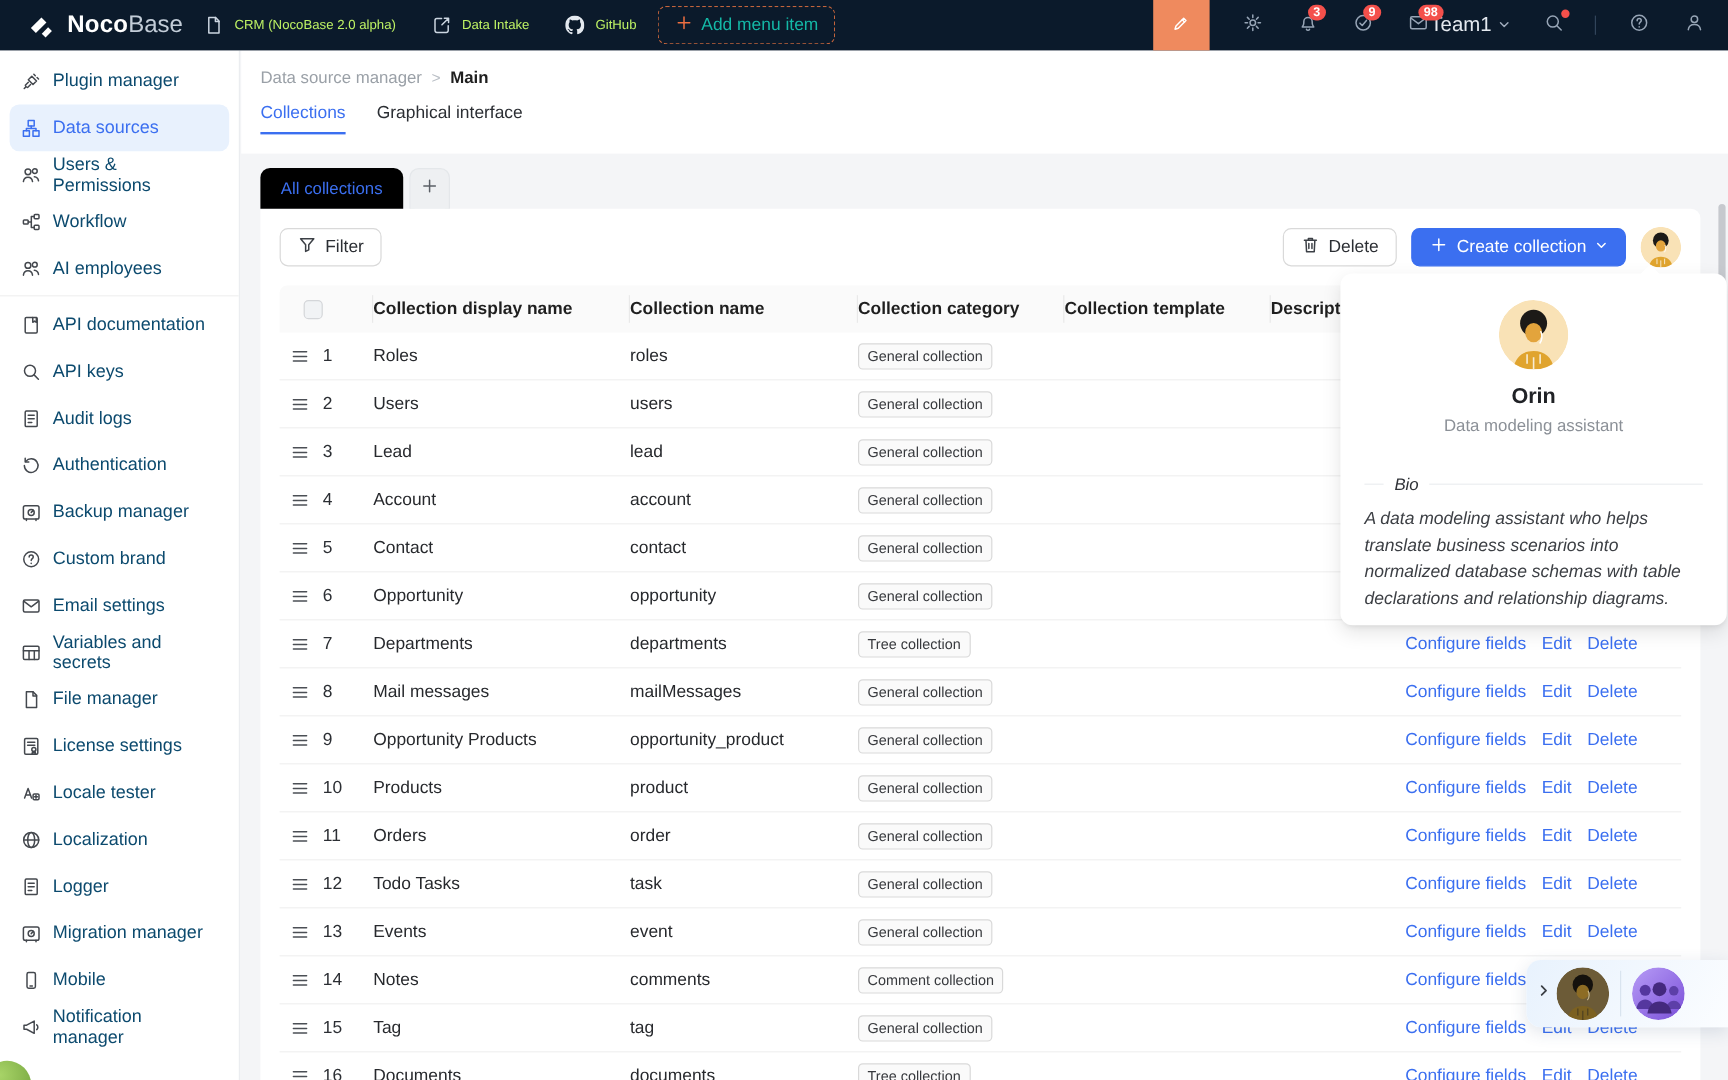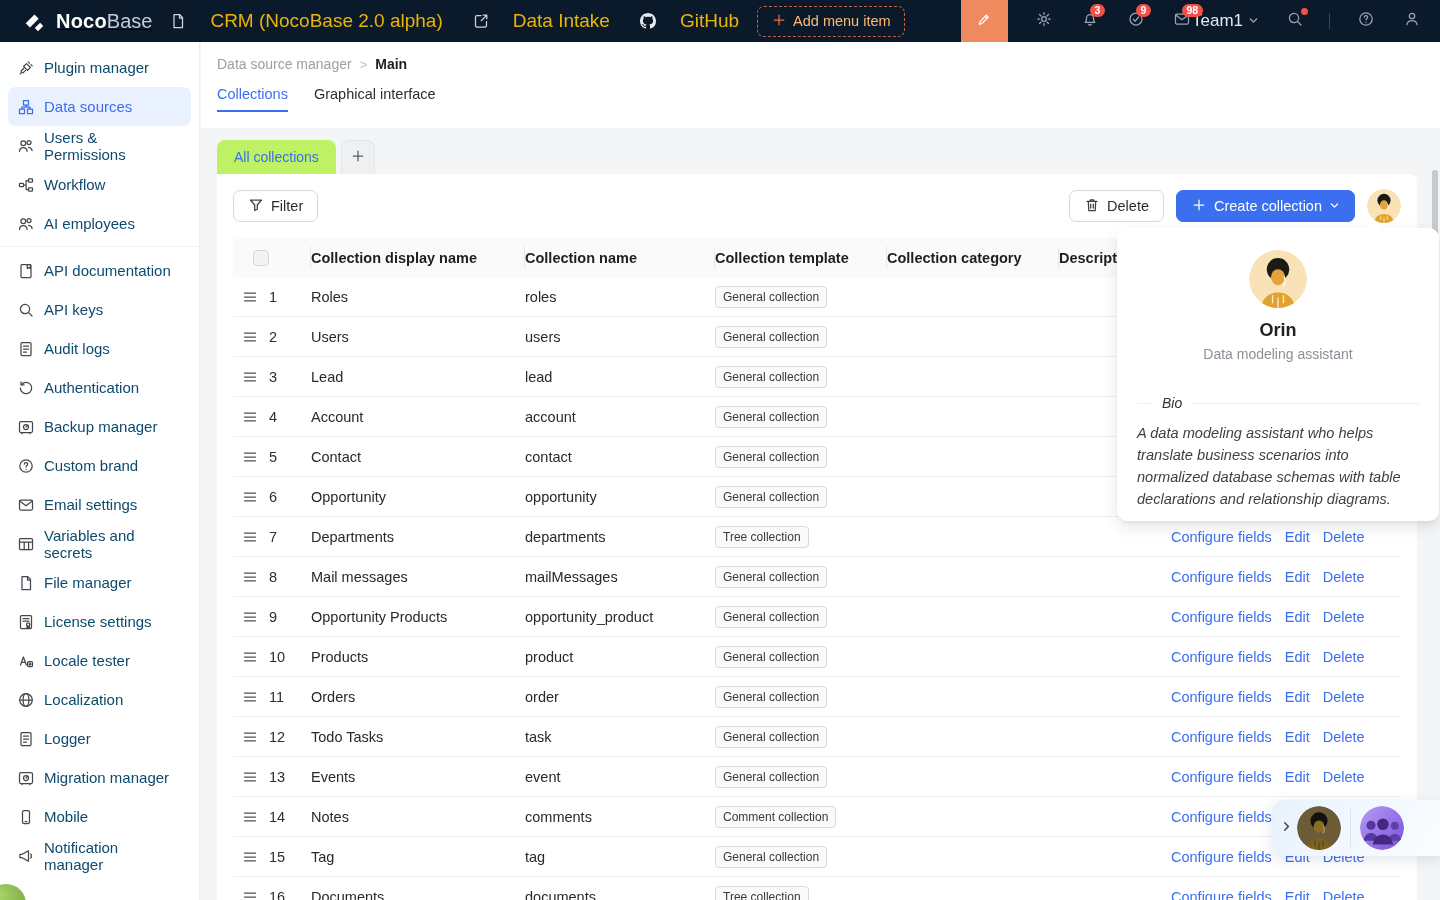--- a/index.html
+++ b/index.html
@@ -1,27 +1,27 @@
 <!DOCTYPE html>
 <html><head>
 <meta charset="utf-8">
 <style>
   * { margin:0; padding:0; box-sizing:border-box; }
   html,body { width:1440px; height:900px; overflow:hidden; font-family:"Liberation Sans",sans-serif; background:#f4f5f7; }
 
   
   .navbar { position:absolute; left:0; top:0; width:1440px; height:42px; background:#0b1a2b; display:flex; align-items:center; z-index:40; }
-  .brand { display:flex; align-items:center; gap:8px; padding:0 18px 0 22px;text-decoration:underline; }
+  .brand { display:flex; align-items:center; gap:8px; padding:0 18px 0 22px; }
   .brand-bold { color:#fff; font-weight:700; font-size:20px; letter-spacing:.2px; }
   .brand-light { color:#c3cdd8; font-weight:300; font-size:20px; }
   .nav-left { display:flex; align-items:center; gap:30px; }
-  .nav-item { display:flex; align-items:center; gap:24px; color:#eab308; font-size:19px; cursor:pointer; }
+  .nav-item { display:flex; align-items:center; gap:9px; color:#bef264; font-size:11px; cursor:pointer; }
   .nav-item svg { stroke:#ccd6e1; }
   .nav-item.gh svg { stroke:none; fill:#e4e9ef; }
-  .add-menu-btn { margin-left:18px; display:flex; align-items:center; gap:6px; color:#fdba74; border:1px dashed #c3643c; border-radius:7px; padding:5px 13px; font-size:14.5px; cursor:pointer; white-space:nowrap;text-align:center; }
+  .add-menu-btn { margin-left:18px; display:flex; align-items:center; gap:6px; color:#14b8a6; border:1px dashed #c3643c; border-radius:7px; padding:5px 13px; font-size:14.5px; cursor:pointer; white-space:nowrap;text-align:center; }
   .add-menu-btn svg { stroke:#ee6f41; }
   .nav-spacer { flex:1; }
   .nav-right { display:flex; align-items:center; height:42px; }
   .designer-btn { width:47px; height:42px; background:#ef8a5e; display:flex; align-items:center; justify-content:center; cursor:pointer; }
   .designer-btn svg { stroke:#fff; }
   .icon-btn { position:relative; width:20px; height:20px; margin-left:26px; cursor:pointer; display:flex; align-items:center; justify-content:center; }
   .icon-btn svg { stroke:#97a5b6; }
   .badge { position:absolute; top:-7px; left:10px; background:#f4504b; color:#fff; font-size:10.5px; line-height:13px; padding:0 4.5px; border-radius:8px; font-weight:700; }
   .reddot { position:absolute; top:-3px; right:-3px; width:7px; height:7px; border-radius:50%; background:#f4504b; }
   .team { display:flex; align-items:center; gap:5px; color:#e4e9ef; font-size:17px; cursor:pointer; }
@@ -45,21 +45,21 @@
   .bc-parent { color:#9aa0a7; cursor:pointer; }
   .bc-sep { color:#b9bec5; font-size:13px; }
   .bc-current { color:#1f1f1f; font-weight:600; }
   .page-tabs { display:flex; gap:26px; margin-top:14px; }
   .ptab { font-size:14.5px; color:#2b2e33; padding-bottom:10px; cursor:pointer; position:relative; }
   .ptab.active { color:#3b6ff0; }
   .ptab.active::after { content:""; position:absolute; left:0; right:0; bottom:0; height:2.5px; background:#3b6ff0; }
 
   .content { padding:6px 0 0 16px; }
   .tabstrip { display:flex; align-items:flex-end; height:40px; }
-  .ctab { background:#bef264; color:#3b6ff0; font-size:14px; padding:0 17px; height:34px; display:flex; align-items:center; border-radius:8px 8px 0 0; cursor:pointer; }
+  .ctab { background:#000000; color:#3b6ff0; font-size:14px; padding:0 17px; height:34px; display:flex; align-items:center; border-radius:8px 8px 0 0; cursor:pointer; }
   .ctab-add { width:34px; height:34px; margin-left:5px; background:#eef0f2; border:1px solid #e4e7ea; border-bottom:none; border-radius:8px 8px 0 0; display:flex; align-items:center; justify-content:center; cursor:pointer; }
   .ctab-add svg { stroke:#5a5f66; }
 
   .card { background:#fff; width:1200px; height:732px; border-radius:0 8px 0 0; padding:16px; overflow:hidden; }
   .toolbar { display:flex; align-items:center; height:32px; }
   .btn { display:flex; align-items:center; gap:7px; height:32px; padding:0 14px; border:1px solid #d9d9d9; border-radius:7px; background:#fff; font-size:14.5px; color:#2b2e33; cursor:pointer; }
   .btn svg { stroke:#3c4046; }
   .toolbar-right { margin-left:auto; display:flex; align-items:center; gap:12px; }
   .btn-primary { background:#3b6ff0; border-color:#3b6ff0; color:#fff; }
   .btn-primary svg { stroke:#fff; }
@@ -505,22 +505,22 @@
         </div>
       </div>
 
       <div class="table">
         <div class="thead">
           <div class="hcell">
               <span class="checkbox"></span>
             </div>
           <div class="hcell">Collection display name</div>
           <div class="hcell">Collection name</div>
+          <div class="hcell">Collection category</div>
           <div class="hcell">Collection template</div>
-          <div class="hcell">Collection category</div>
           <div class="hcell">Description</div>
           <div class="hcell"></div>
         </div>
         <div id="tbody">
   <div class="trow">
     <div class="c c-handle">
       <span class="drag">
                   <svg width="16" height="16" viewBox="0 0 16 16" fill="none" stroke="currentColor" stroke-width="1.25" stroke-linecap="round" stroke-linejoin="round">
                     <path d="M2.5 4.2h11M2.5 8h11M2.5 11.8h11"></path>
                   </svg>

